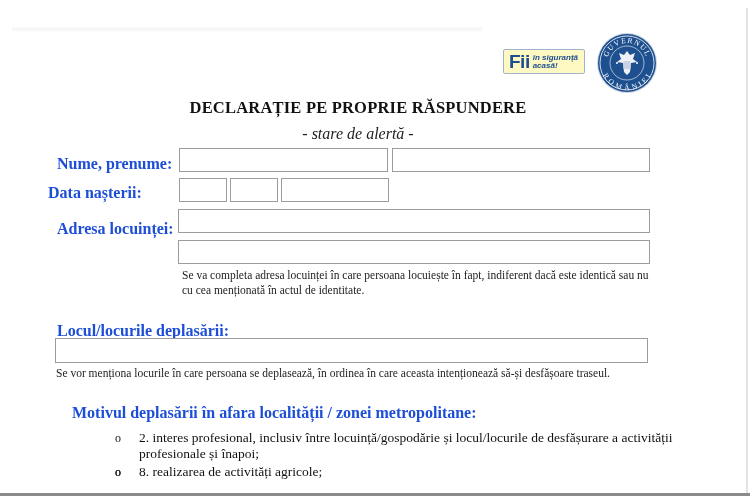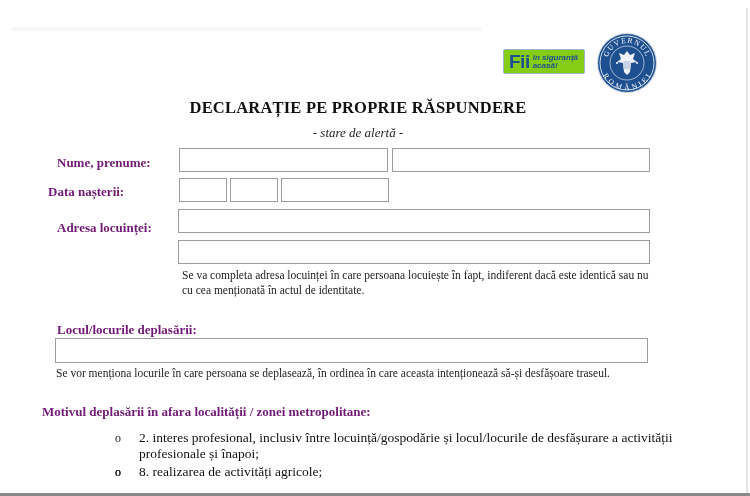--- a/index.html
+++ b/index.html
@@ -10,45 +10,45 @@
       color: #111;
     }
     .page { position: absolute; left: 0; top: 0; width: 750px; height: 496px; }
     .right-edge { position: absolute; left: 746px; top: 8px; width: 2px; height: 488px; background: #e4e4e4; }
     .bottom-edge { position: absolute; left: 0; top: 493px; width: 750px; height: 3px; background: #8a8a8a; }
     .top-smudge { position: absolute; left: 12px; top: 26px; width: 470px; height: 6px; background: linear-gradient(#ffffff, #f4f4f4, #ffffff); }
 
     
     .logo-fii {
       position: absolute; left: 503px; top: 49px; width: 82px; height: 25px;
-      border: 1px solid #9fb3cc; border-radius: 2px; background: #84cc16;
+      border: 1px solid #9fb3cc; border-radius: 2px; background: #fef9c3;
       display: flex; align-items: center; box-sizing: border-box;
       font-family: "Liberation Sans", "DejaVu Sans", sans-serif;
     }
     .logo-fii .big { color: #1f4f91; font-weight: bold; font-size: 19px; margin-left: 5px; letter-spacing: -0.5px; line-height: 1; }
     .logo-fii .small { color: #1f4f91; font-weight: bold; font-size: 8px; line-height: 8px; margin-left: 3px; font-style: italic; }
     .logo-gov {
       position: absolute; left: 598px; top: 34px; width: 58px; height: 58px;
       border-radius: 50%; background: #1e4f8f;
       box-shadow: 0 0 0 1px #c9d6e6;
     }
     .logo-gov svg { position: absolute; left: 0; top: 0; }
 
     
     .title {
       position: absolute; left: 0; top: 98px; width: 716px; text-align: center;
       font-weight: bold; font-size: 16.5px; letter-spacing: 0.2px;
     }
     .subtitle {
       position: absolute; left: 0; top: 125px; width: 716px; text-align: center;
-      font-style: italic; font-size: 13px; color: #222;
+      font-style: italic; font-size: 16px; color: #222;
     }
 
     
-    .label { position: absolute; font-weight: bold; font-size: 13px; color: #701a75; white-space: nowrap; font-family: Liberation Serif, serif; }
+    .label { position: absolute; font-weight: bold; font-size: 16px; color: #1d4ed8; white-space: nowrap; font-family: Liberation Serif, serif; }
 
     
     .field {
       position: absolute; box-sizing: border-box; border: 1px solid #9c9c9c;
       background: #fff; margin: 0; padding: 0 4px;
       font-family: "Liberation Serif", serif; font-size: 13px;
     }
 
     .note { position: absolute; font-size: 11.5px; line-height: 15px; color: #222; }
 
@@ -108,21 +108,21 @@
 
   <div class="label" style="left:57px; top:220px;">Adresa locuinței:</div>
   <input class="field" style="left: 178px; top: 209px; width: 472px; height: 24px;" type="text" value="">
   <input class="field" style="left: 178px; top: 240px; width: 472px; height: 24px;" type="text" value="">
   <div class="note" style="left:182px; top:268px; width:470px;">Se va completa adresa locuinței în care persoana locuiește în fapt, indiferent dacă este identică sau nu cu cea menționată în actul de identitate.</div>
 
   <div class="label" style="left:57px; top:322px;">Locul/locurile deplasării:</div>
   <input class="field" style="left: 55px; top: 338px; width: 593px; height: 25px;" type="text" value="">
   <div class="note" style="left:56px; top:366px; width:640px; white-space:nowrap;">Se vor menționa locurile în care persoana se deplasează, în ordinea în care aceasta intenționează să-și desfășoare traseul.</div>
 
-  <div class="label" style="left:42px; top:404px;">Motivul deplasării în afara localității / zonei metropolitane:</div>
+  <div class="label" style="left:72px; top:404px;">Motivul deplasării în afara localității / zonei metropolitane:</div>
   <ul class="reason-list">
     <li>
       <span class="bullet">o</span>
       <span>2. interes profesional, inclusiv între locuință/gospodărie și locul/locurile de desfășurare a activității profesionale și înapoi;</span>
     </li>
     <li>
       <span class="bullet">o</span>
     </li>
     <li>
       <span class="bullet">o</span>

